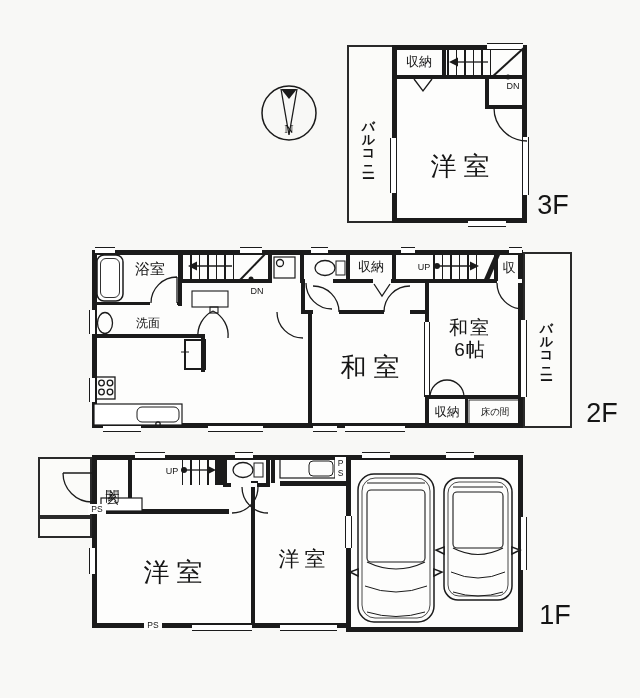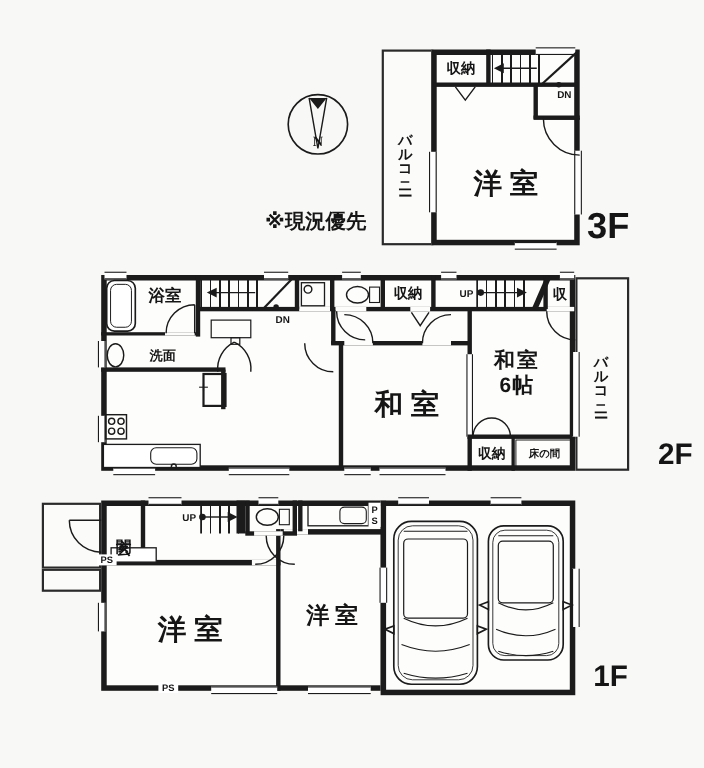--- a/index.html
+++ b/index.html
@@ -5,21 +5,21 @@
   html,body{margin:0;padding:0;}
   body{background:#f6f6f4;font-family:"Liberation Sans","DejaVu Sans",sans-serif;}
   #plan{position:relative;width:640px;height:698px;background:#f8f8f6;overflow:hidden;color:#1b1b1b;}
   .outline{position:absolute;border:5px solid #1b1b1b;background:#fdfdfc;box-sizing:border-box;}
   .thin-outline{position:absolute;border:2px solid #2a2a2a;background:#fbfbf9;box-sizing:border-box;}
   .wall{position:absolute;background:#1b1b1b;}
   .gap{position:absolute;background:#fdfdfc;}
   .win-h{position:absolute;background:#fff;border-top:1.5px solid #1b1b1b;border-bottom:1.5px solid #1b1b1b;box-sizing:border-box;}
   .win-v{position:absolute;background:#fff;border-left:1.5px solid #1b1b1b;border-right:1.5px solid #1b1b1b;box-sizing:border-box;}
   .treads{position:absolute;background:repeating-linear-gradient(90deg,#1b1b1b 0 1.5px,transparent 1.5px 8.5px);}
-  .lbl{position:absolute;display:flex;align-items:center;justify-content:center;font-weight:700;color:#151515;white-space:nowrap;}
+  .lbl{position:absolute;display:flex;align-items:center;justify-content:center;font-weight:400;color:#151515;white-space:nowrap;}
   .vert{writing-mode:vertical-rl;text-orientation:upright;}
   svg.overlay{position:absolute;left:0;top:0;pointer-events:none;}
 </style>
 </head>
 <body>
 
 <div id="plan">
 
   <div class="thin-outline" style="left:347px;top:45px;width:47px;height:178px;"></div>
   <div class="outline" style="left:392px;top:45px;width:135px;height:178px;"></div>
@@ -190,42 +190,41 @@
       <rect x="453" y="492" width="50" height="56" rx="4" stroke-width="1.1"></rect>
       <path d="M 453,548 Q 478,561 503,548" stroke-width="1.1"></path>
       <path d="M 451,572 Q 478,584 505,572" stroke-width="1"></path>
       <path d="M 453,592 Q 478,600 503,592" stroke-width="1"></path>
       <line x1="453" y1="487" x2="503" y2="487" stroke-width="1"></line>
       <polygon points="436,550 444,554 444,547" fill="#fdfdfc"></polygon>
       <polygon points="520,550 512,554 512,547" fill="#fdfdfc"></polygon>
     </g>
   </svg>
 
-  <div class="lbl" style="left:237px;top:189px;width:100px;height:22px;font-size:18.5px;">※現況優先</div>
   <div class="lbl" style="left:281px;top:121px;width:16px;height:16px;font-size:13px;font-family:'Liberation Serif',serif;">N</div>
 
   <div class="lbl vert" style="left:357px;top:92px;width:22px;height:100px;font-size:13px;font-weight:600;">バルコニー</div>
   <div class="lbl" style="left:396px;top:53px;width:46px;height:18px;font-size:13px;">収納</div>
   <div class="lbl" style="left:500px;top:80px;width:26px;height:11px;font-size:9px;">DN</div>
   <div class="lbl" style="left:400px;top:151px;width:120px;height:30px;font-size:26px;letter-spacing:7px;padding-left:7px;box-sizing:border-box;">洋室</div>
-  <div class="lbl" style="left:530px;top:190px;width:46px;height:30px;font-size:33px;">3F</div>
+  <div class="lbl" style="left:530px;top:190px;width:46px;height:30px;font-size:27px;">3F</div>
 
   <div class="lbl" style="left:128px;top:261px;width:44px;height:17px;font-size:15px;">浴室</div>
   <div class="lbl" style="left:126px;top:315px;width:44px;height:17px;font-size:12px;">洗面</div>
   <div class="lbl" style="left:244px;top:285px;width:26px;height:11px;font-size:9px;">DN</div>
   <div class="lbl" style="left:350px;top:259px;width:42px;height:16px;font-size:13px;">収納</div>
   <div class="lbl" style="left:413px;top:261px;width:22px;height:11px;font-size:9px;">UP</div>
   <div class="lbl" style="left:496px;top:259px;width:26px;height:17px;font-size:13px;">収</div>
   <div class="lbl" style="left:329px;top:352px;width:82px;height:30px;font-size:26px;letter-spacing:7px;padding-left:7px;box-sizing:border-box;">和室</div>
   <div class="lbl" style="left:432px;top:317px;width:76px;height:22px;font-size:19px;letter-spacing:2px;">和室</div>
   <div class="lbl" style="left:432px;top:339px;width:76px;height:22px;font-size:19px;letter-spacing:1px;">6帖</div>
   <div class="lbl" style="left:427px;top:405px;width:40px;height:15px;font-size:12.5px;">収納</div>
   <div class="lbl" style="left:470px;top:406px;width:50px;height:12px;font-size:9.5px;">床の間</div>
   <div class="lbl vert" style="left:535px;top:294px;width:22px;height:100px;font-size:13px;font-weight:600;">バルコニー</div>
-  <div class="lbl" style="left:579px;top:398px;width:46px;height:30px;font-size:27px;margin-left:12px;">2F</div>
+  <div class="lbl" style="left:579px;top:398px;width:46px;height:30px;font-size:27px;">2F</div>
 
   <div class="lbl vert" style="left:102px;top:460px;width:22px;height:38px;font-size:14px;">玄関</div>
   <div class="lbl" style="left:161px;top:465px;width:22px;height:11px;font-size:9px;">UP</div>
   <div class="lbl" style="left:88px;top:504px;width:18px;height:10px;font-size:8.5px;background:#fff;">PS</div>
   <div class="lbl" style="left:144px;top:620px;width:18px;height:10px;font-size:8.5px;background:#fff;">PS</div>
   <div class="lbl vert" style="left:335px;top:457px;width:11px;height:22px;font-size:8.5px;background:#fff;">PS</div>
   <div class="lbl" style="left:132px;top:557px;width:82px;height:30px;font-size:26px;letter-spacing:7px;padding-left:7px;box-sizing:border-box;">洋室</div>
   <div class="lbl" style="left:271px;top:547px;width:62px;height:24px;font-size:21px;letter-spacing:5px;padding-left:5px;box-sizing:border-box;">洋室</div>
   <div class="lbl" style="left:532px;top:600px;width:46px;height:30px;font-size:27px;">1F</div>
 

